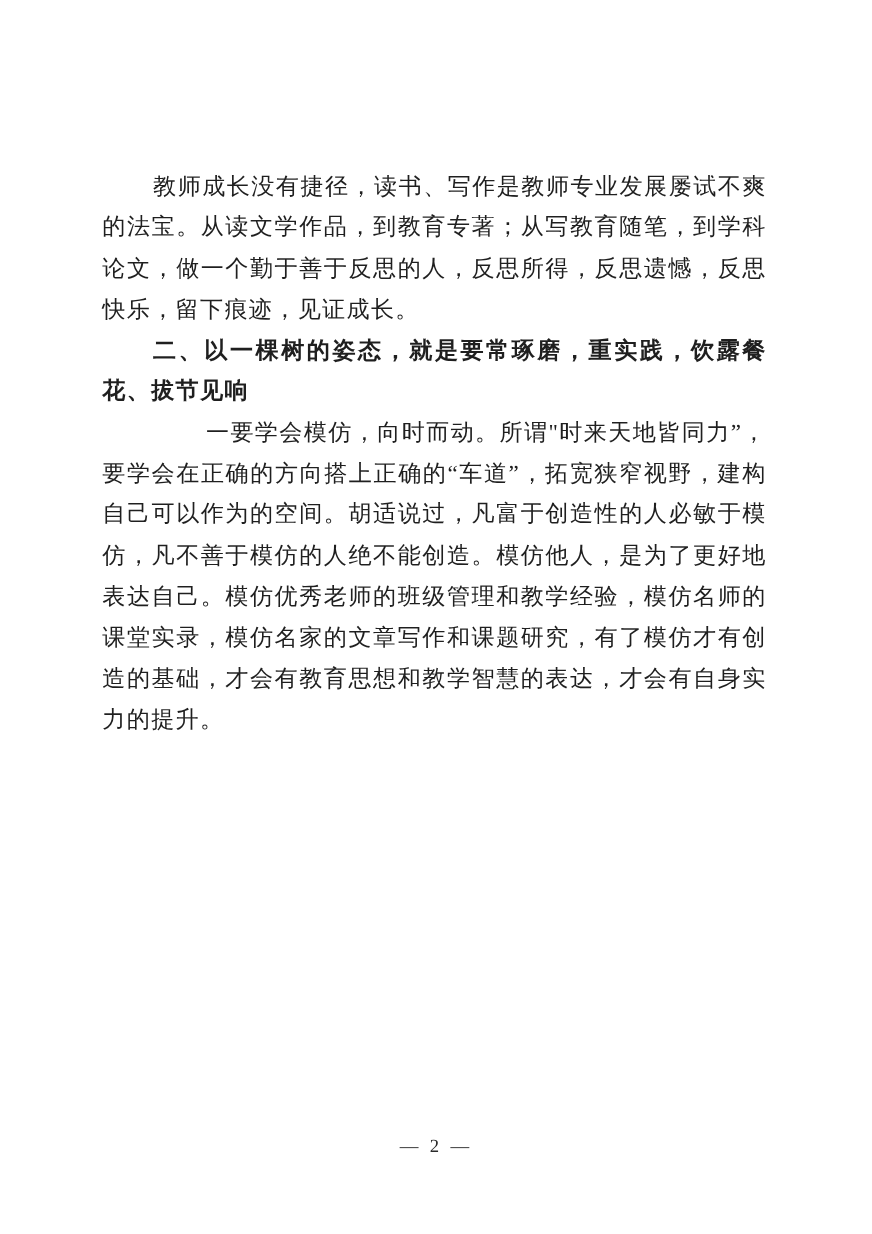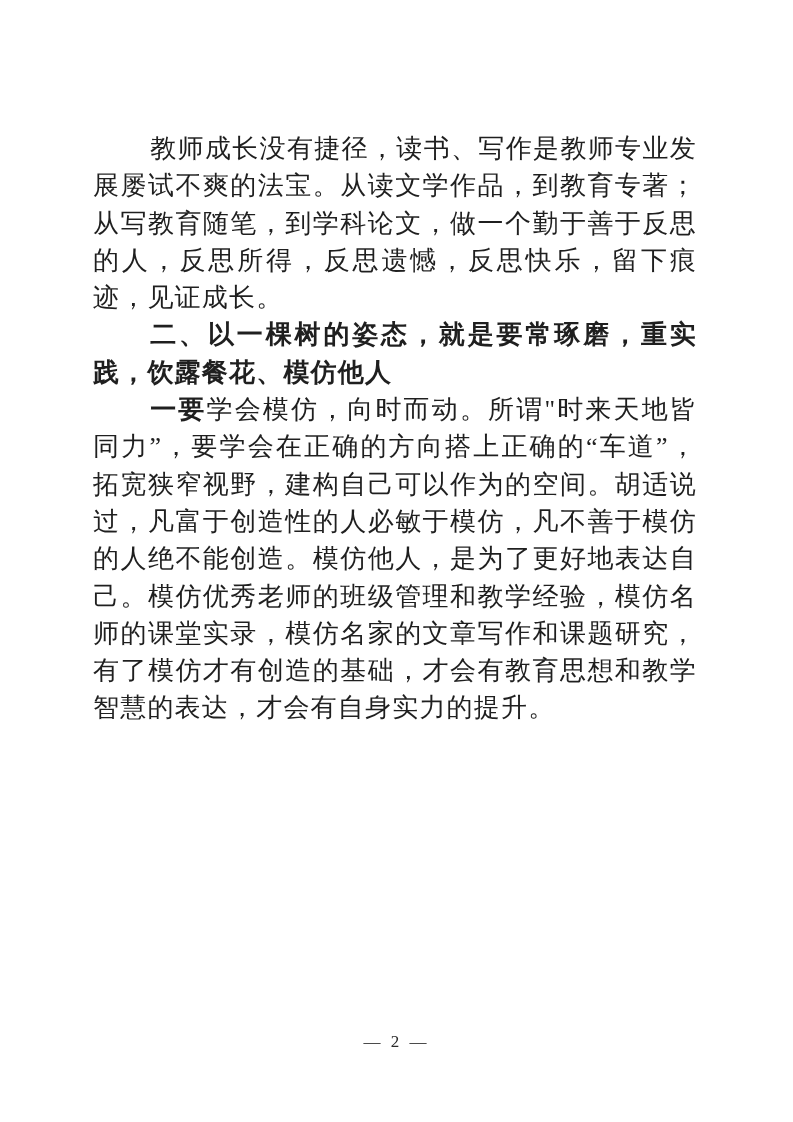--- a/index.html
+++ b/index.html
@@ -16,54 +16,55 @@
     width:793px;
     height:1122px;
     background:var(--paper);
     overflow:hidden;
     font-family:"Liberation Serif","DejaVu Serif",serif;
     color:var(--ink);
   }
   .text-block{
     position:absolute;
     left:93px;
-    top:130px;
+    top:151px;
     width:604px;
-    font-size:26px;
+    font-size:21px;
     line-height:37.3px;
     letter-spacing:1.2px;
     text-align:justify;
     text-justify:inter-character;
   }
   .para{
     margin:0;
     padding:0;
     text-indent:2.2em;
   }
   .para.heading{
     font-weight:bold;
   }
   .lead{
-    font-weight:bold;
+    font-weight:normal;
+    margin-left:48px;
   }
   .page-number{
     position:absolute;
     left:0;
     right:0;
     top:1030px;
     text-align:center;
     font-size:17px;
     line-height:24px;
     letter-spacing:3px;
     color:#2a2a2a;
   }
 </style>
 </head>
 <body>
 
 <div class="page">
   <main class="text-block">
     <p class="para"><span>教师成长没有捷径，读书、写作是教师专业发展屡试不爽的法宝。从读文学作品，到教育专著；从写教育随笔，到学科论文，做一个勤于善于反思的人，反思所得，反思遗憾，反思快乐，留下痕迹，见证成长。</span></p>
-    <p class="para heading"><span>二、以一棵树的姿态，就是要常琢磨，重实践，饮露餐花、模仿他人</span></p>
+    <p class="para heading"><span>二、以一棵树的姿态，就是要常琢磨，重实践，饮露餐花、拔节见响</span></p>
     <p class="para"><strong class="lead">一要</strong><span>学会模仿，向时而动。所谓"时来天地皆同力”，要学会在正确的方向搭上正确的“车道”，拓宽狭窄视野，建构自己可以作为的空间。胡适说过，凡富于创造性的人必敏于模仿，凡不善于模仿的人绝不能创造。模仿他人，是为了更好地表达自己。模仿优秀老师的班级管理和教学经验，模仿名师的课堂实录，模仿名家的文章写作和课题研究，有了模仿才有创造的基础，才会有教育思想和教学智慧的表达，才会有自身实力的提升。</span></p>
   </main>
   <footer class="page-number">— 2 —</footer>
 </div>
 
 </body></html>

